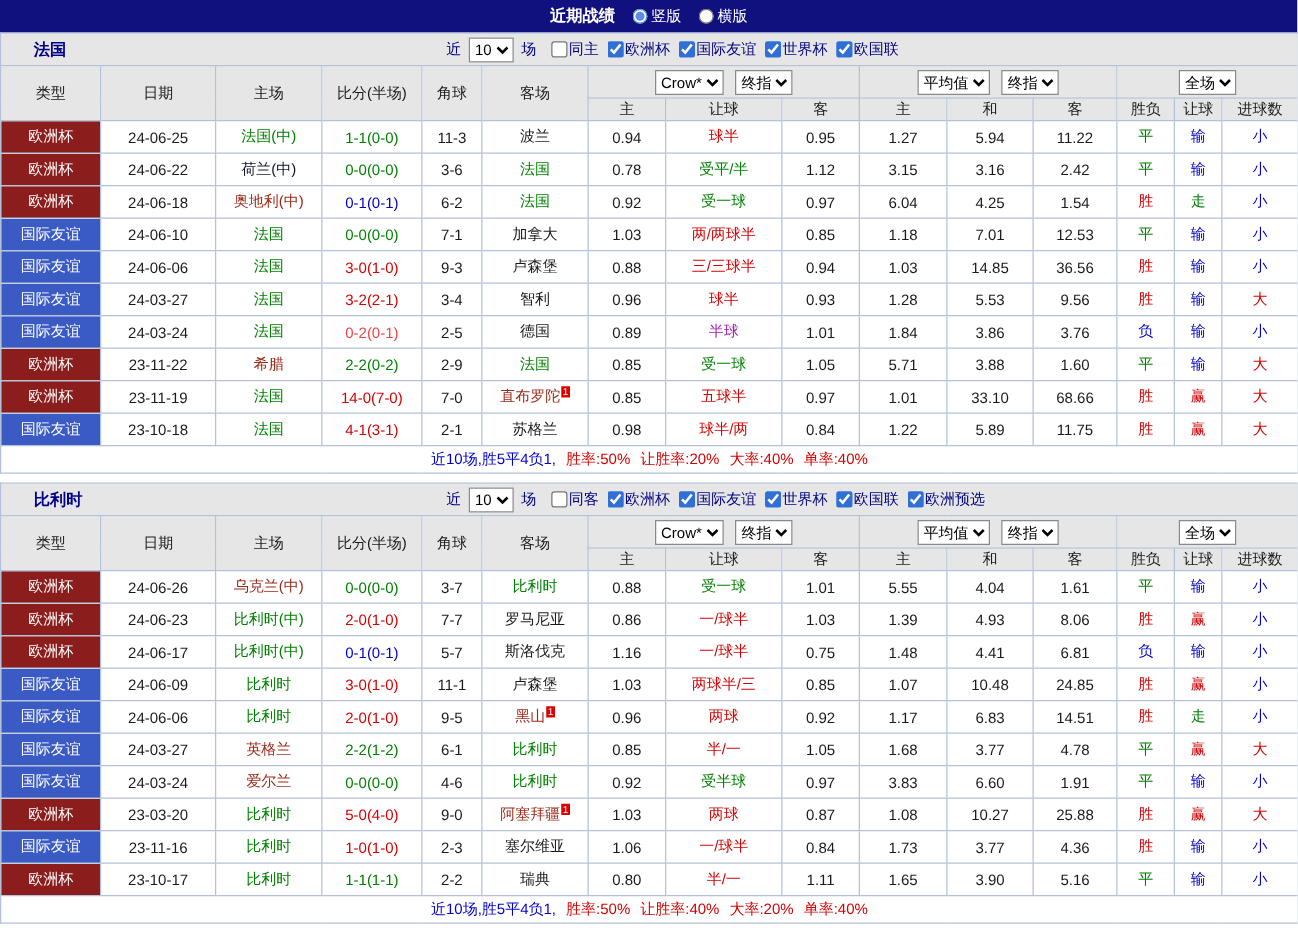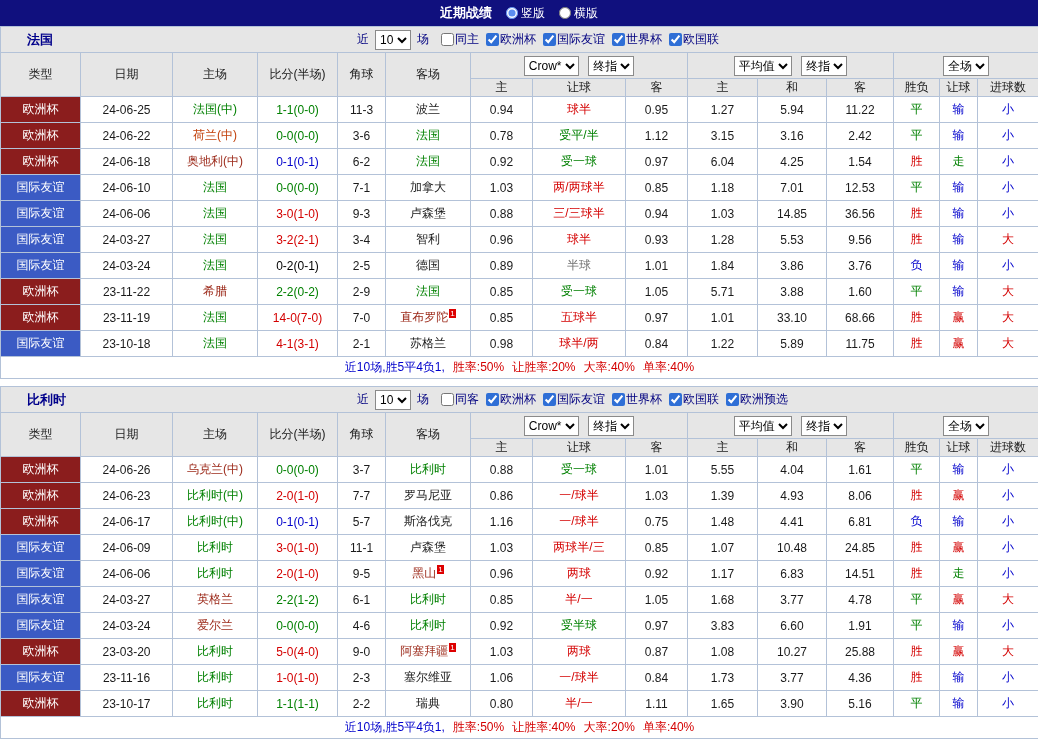--- a/index.html
+++ b/index.html
@@ -177,21 +177,21 @@
         <td>1.27</td>
         <td>5.94</td>
         <td>11.22</td>
         <td style="color: rgb(0, 128, 0);">平</td>
         <td style="color: rgb(0, 0, 204);">输</td>
         <td style="color: rgb(0, 0, 204);">小</td>
       </tr>
       <tr>
         <td class="type-cell" style="background: rgb(139, 29, 29);">欧洲杯</td>
         <td>24-06-22</td>
-        <td><span style="color: #c2410c;">荷兰(中)</span></td>
+        <td><span style="color: #0f172a;">荷兰(中)</span></td>
         <td><span style="color: rgb(0, 128, 0);">0-0(0-0)</span></td>
         <td>3-6</td>
         <td><span style="color: rgb(0, 128, 0);">法国</span></td>
         <td>0.78</td>
         <td style="color: rgb(0, 128, 0);">受平/半</td>
         <td>1.12</td>
         <td>3.15</td>
         <td>3.16</td>
         <td>2.42</td>
         <td style="color: rgb(0, 128, 0);">平</td>
@@ -263,25 +263,25 @@
         <td>5.53</td>
         <td>9.56</td>
         <td style="color: rgb(212, 0, 0);">胜</td>
         <td style="color: rgb(0, 0, 204);">输</td>
         <td style="color: rgb(212, 0, 0);">大</td>
       </tr>
       <tr>
         <td class="type-cell" style="background: rgb(59, 91, 196);">国际友谊</td>
         <td>24-03-24</td>
         <td><span style="color: rgb(0, 128, 0);">法国</span></td>
-        <td><span style="color: #000000;">0-2(0-1)</span></td>
+        <td><span style="color: #ef4444;">0-2(0-1)</span></td>
         <td>2-5</td>
         <td><span style="color: rgb(26, 26, 26);">德国</span></td>
         <td>0.89</td>
-        <td style="color: #737373;">半球</td>
+        <td style="color: #a21caf;">半球</td>
         <td>1.01</td>
         <td>1.84</td>
         <td>3.86</td>
         <td>3.76</td>
         <td style="color: rgb(0, 0, 204);">负</td>
         <td style="color: rgb(0, 0, 204);">输</td>
         <td style="color: rgb(0, 0, 204);">小</td>
       </tr>
       <tr>
         <td class="type-cell" style="background: rgb(139, 29, 29);">欧洲杯</td>

